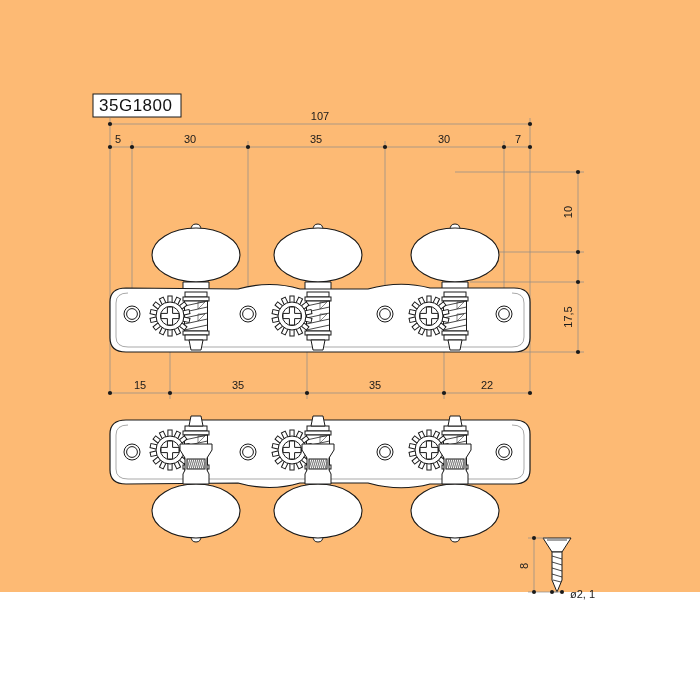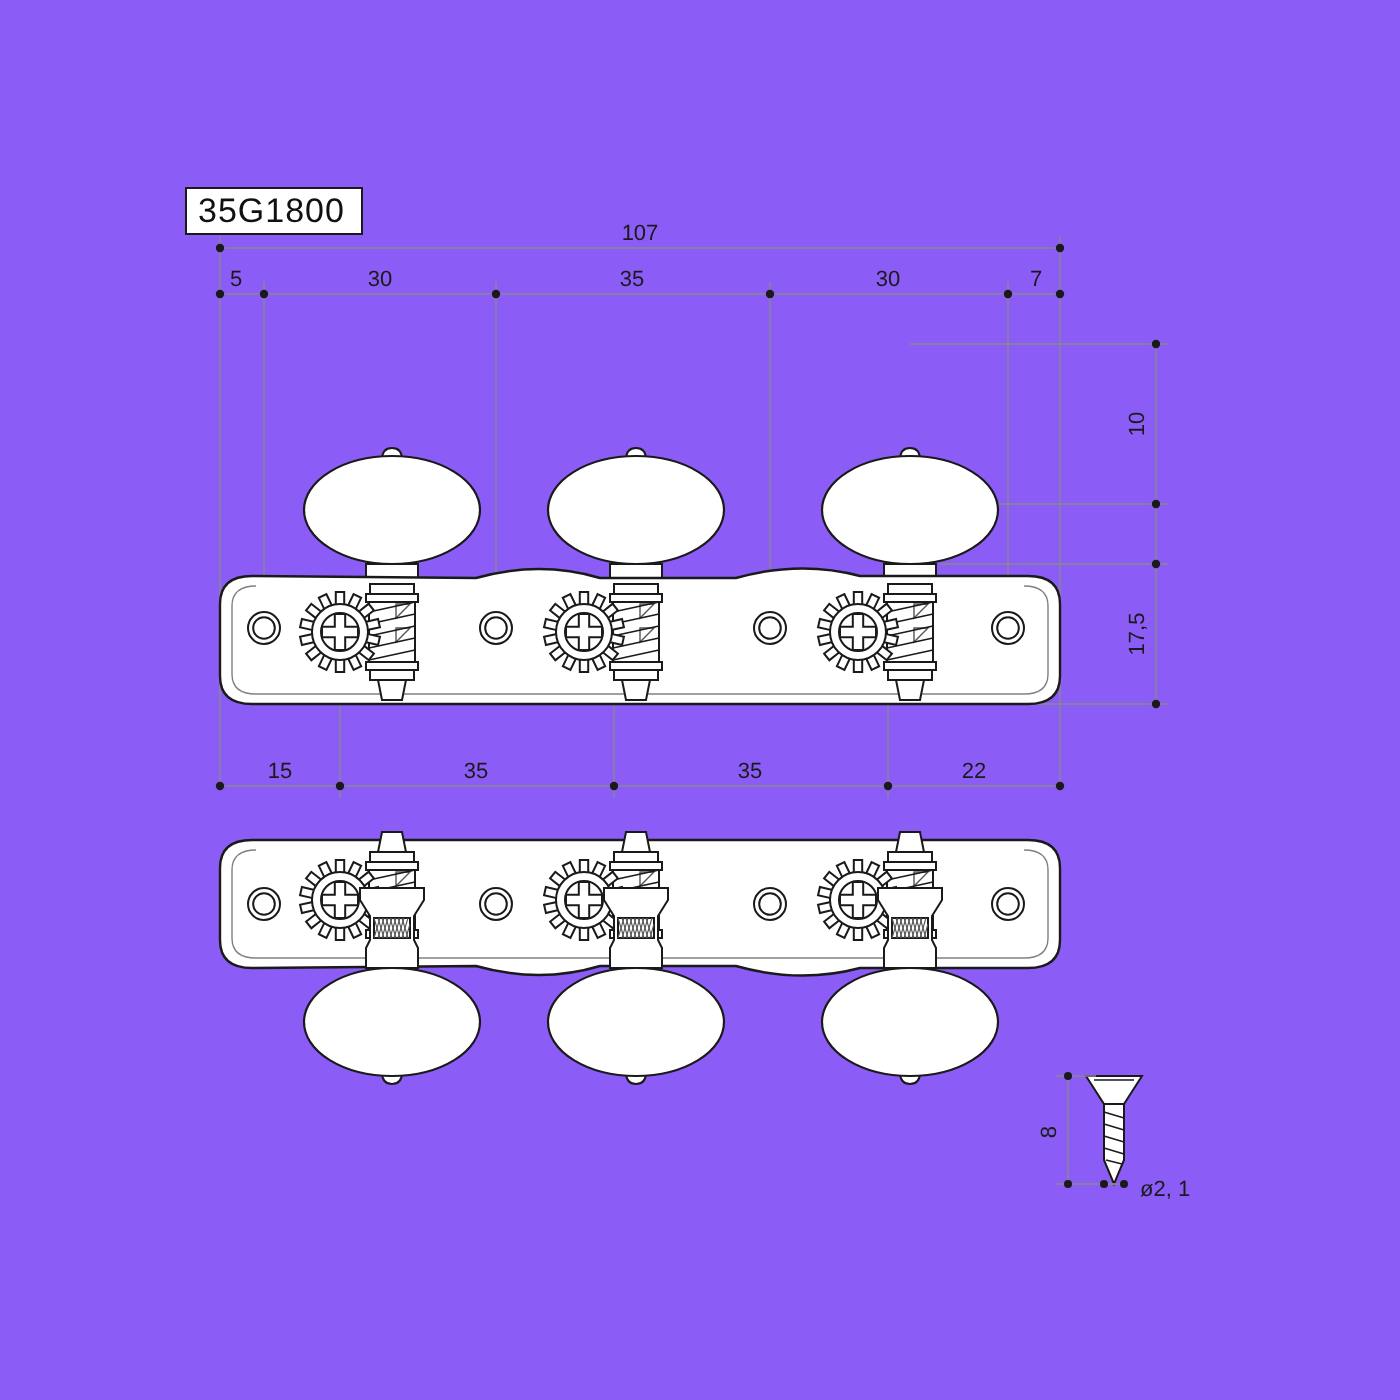--- a/index.html
+++ b/index.html
@@ -1,18 +1,18 @@
 <!DOCTYPE html>
 <html><head>
 <meta charset="utf-8">
 <style>
   html,body{margin:0;padding:0;background:#ffffff;}
   body{width:700px;height:700px;overflow:hidden;
        font-family:"Liberation Sans",sans-serif;color:#1a1a1a;}
-  #stage{position:relative;width:700px;height:700px;background:#8b5cf6;}
+  #stage{position:relative;width:700px;height:592px;background:#fdba74;}
   svg{display:block;}
   .dimtxt{font-family:"Liberation Sans",sans-serif;font-size:11px;fill:#1a1a1a;}
   .partbox{font-family:"Liberation Sans",sans-serif;font-size:17px;fill:#111;letter-spacing:.5px;}
 </style>
 </head>
 <body>
 
 <div id="stage">
 <svg width="700" height="700" viewBox="0 0 700 700" xmlns="http://www.w3.org/2000/svg">
 

